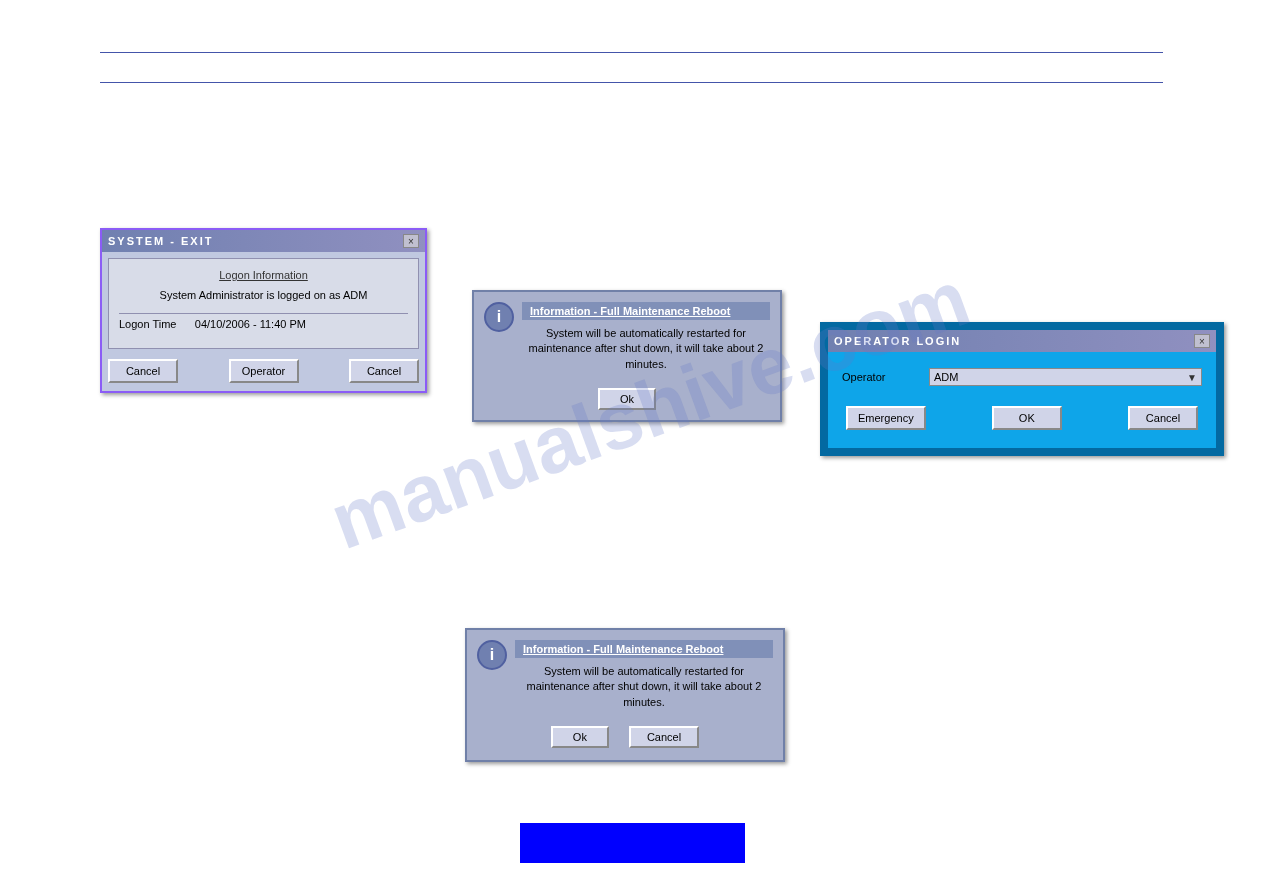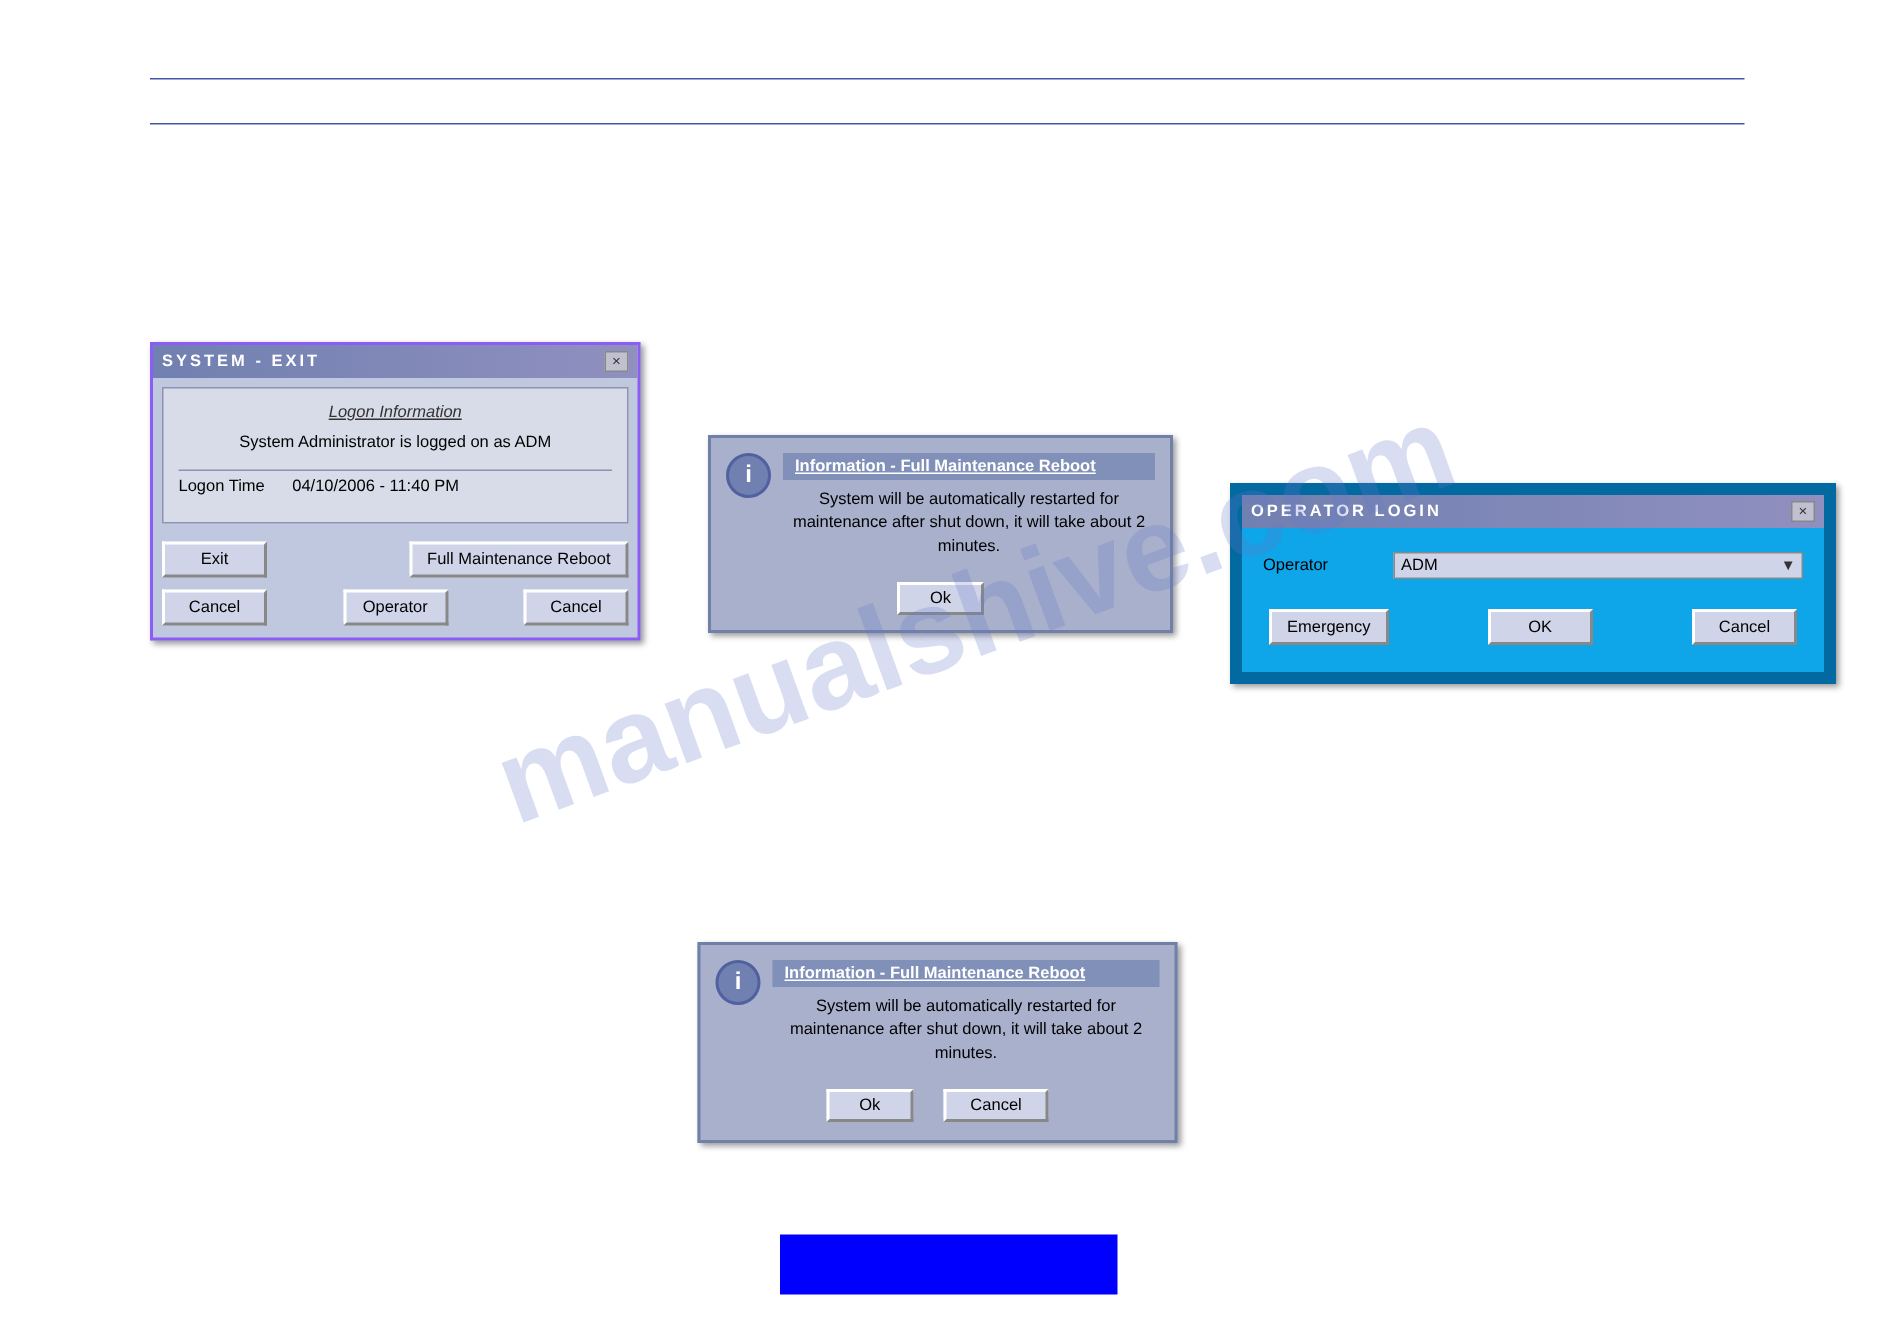--- a/index.html
+++ b/index.html
@@ -91,21 +91,20 @@
       background: #d8dce8;
       border: 1px solid #9090b0;
       padding: 10px;
     }
 
     .logon-info-title {
       text-align: center;
       font-size: 11px;
       color: #333;
       margin-bottom: 8px;
-      font-style: italic;
       text-decoration: underline;
     }
 
     .logon-info-text {
       font-size: 11px;
       color: #000;
       margin-bottom: 12px;
       text-align: center;
     }
 
@@ -324,24 +323,20 @@
   <div class="system-exit-inner">
     <div class="logon-info-title">Logon Information</div>
     <div class="logon-info-text">System Administrator is logged on as ADM</div>
     <div class="divider-line"></div>
     <div class="logon-time-row">
       <span>Logon Time</span>
       &nbsp;&nbsp;&nbsp;&nbsp;
       <span>04/10/2006 - 11:40 PM</span>
     </div>
   </div>
-  <div class="dialog-buttons-row">
-    <button class="dlg-btn">Exit</button>
-    <button class="dlg-btn">Full Maintenance Reboot</button>
-  </div>
   <div class="dialog-buttons-row-2">
     <button class="dlg-btn">Cancel</button>
     <button class="dlg-btn">Operator</button>
     <button class="dlg-btn">Cancel</button>
   </div>
 </div>
 
 <div class="info-dialog-top">
   <div class="info-dialog-inner">
     <div class="info-icon-circle">i</div>

